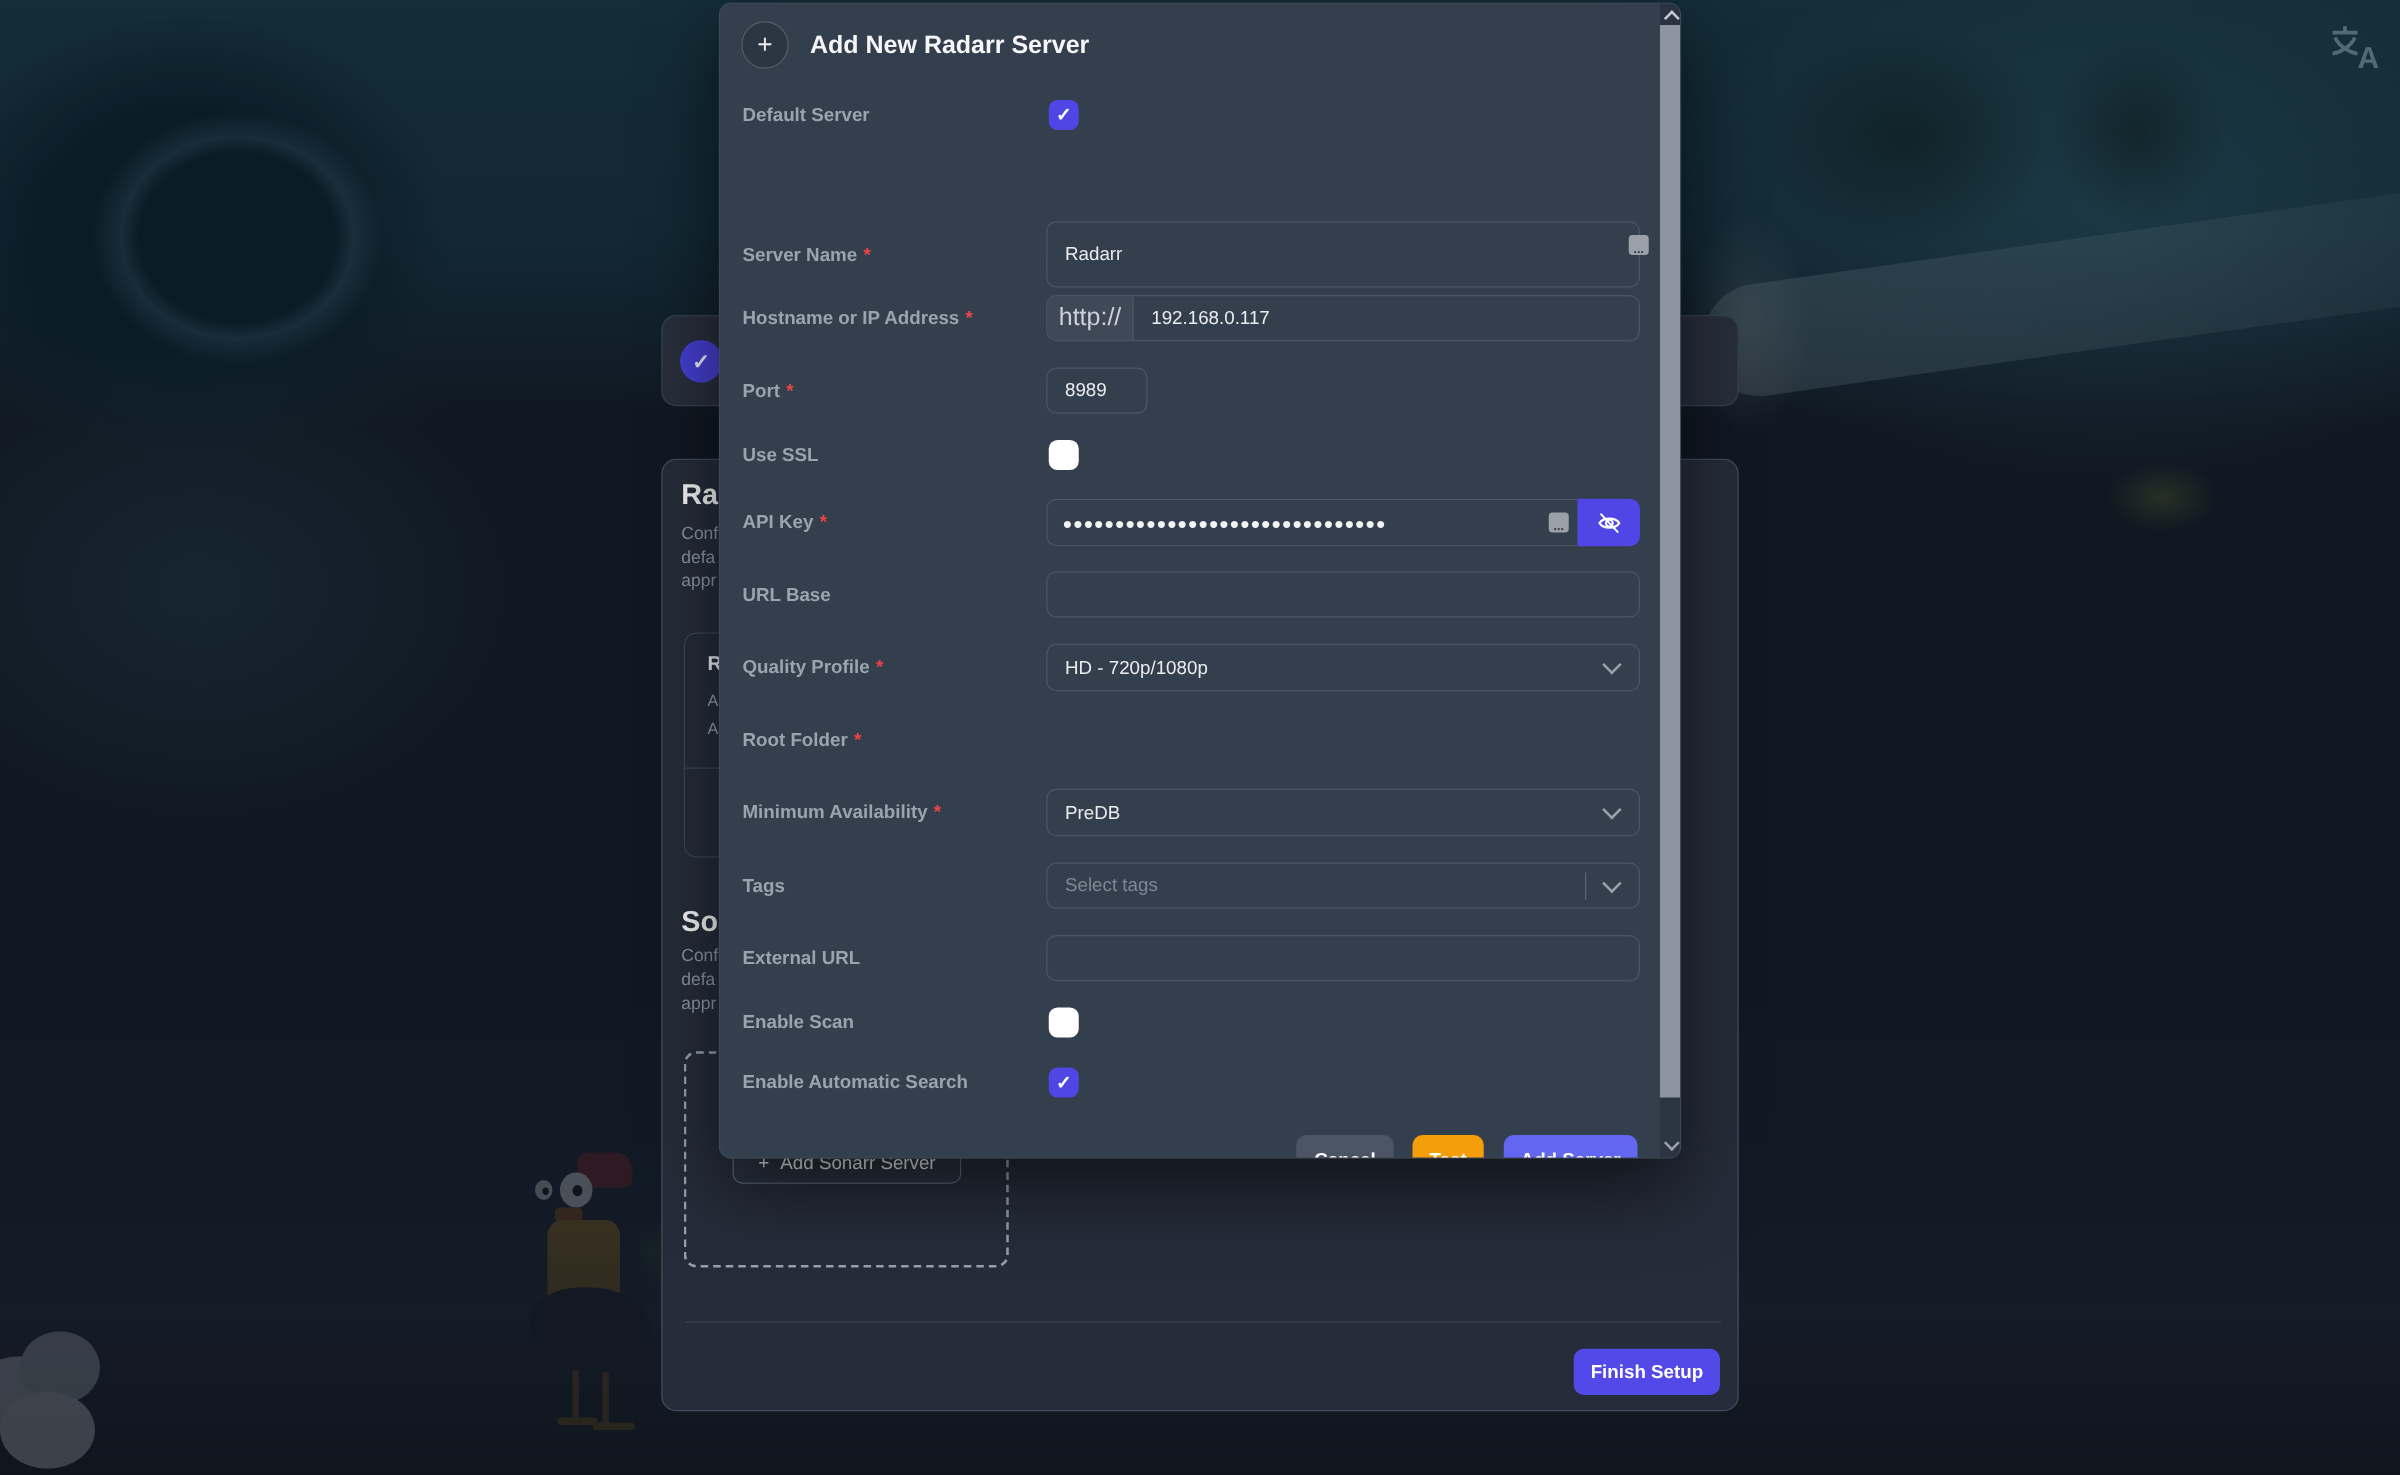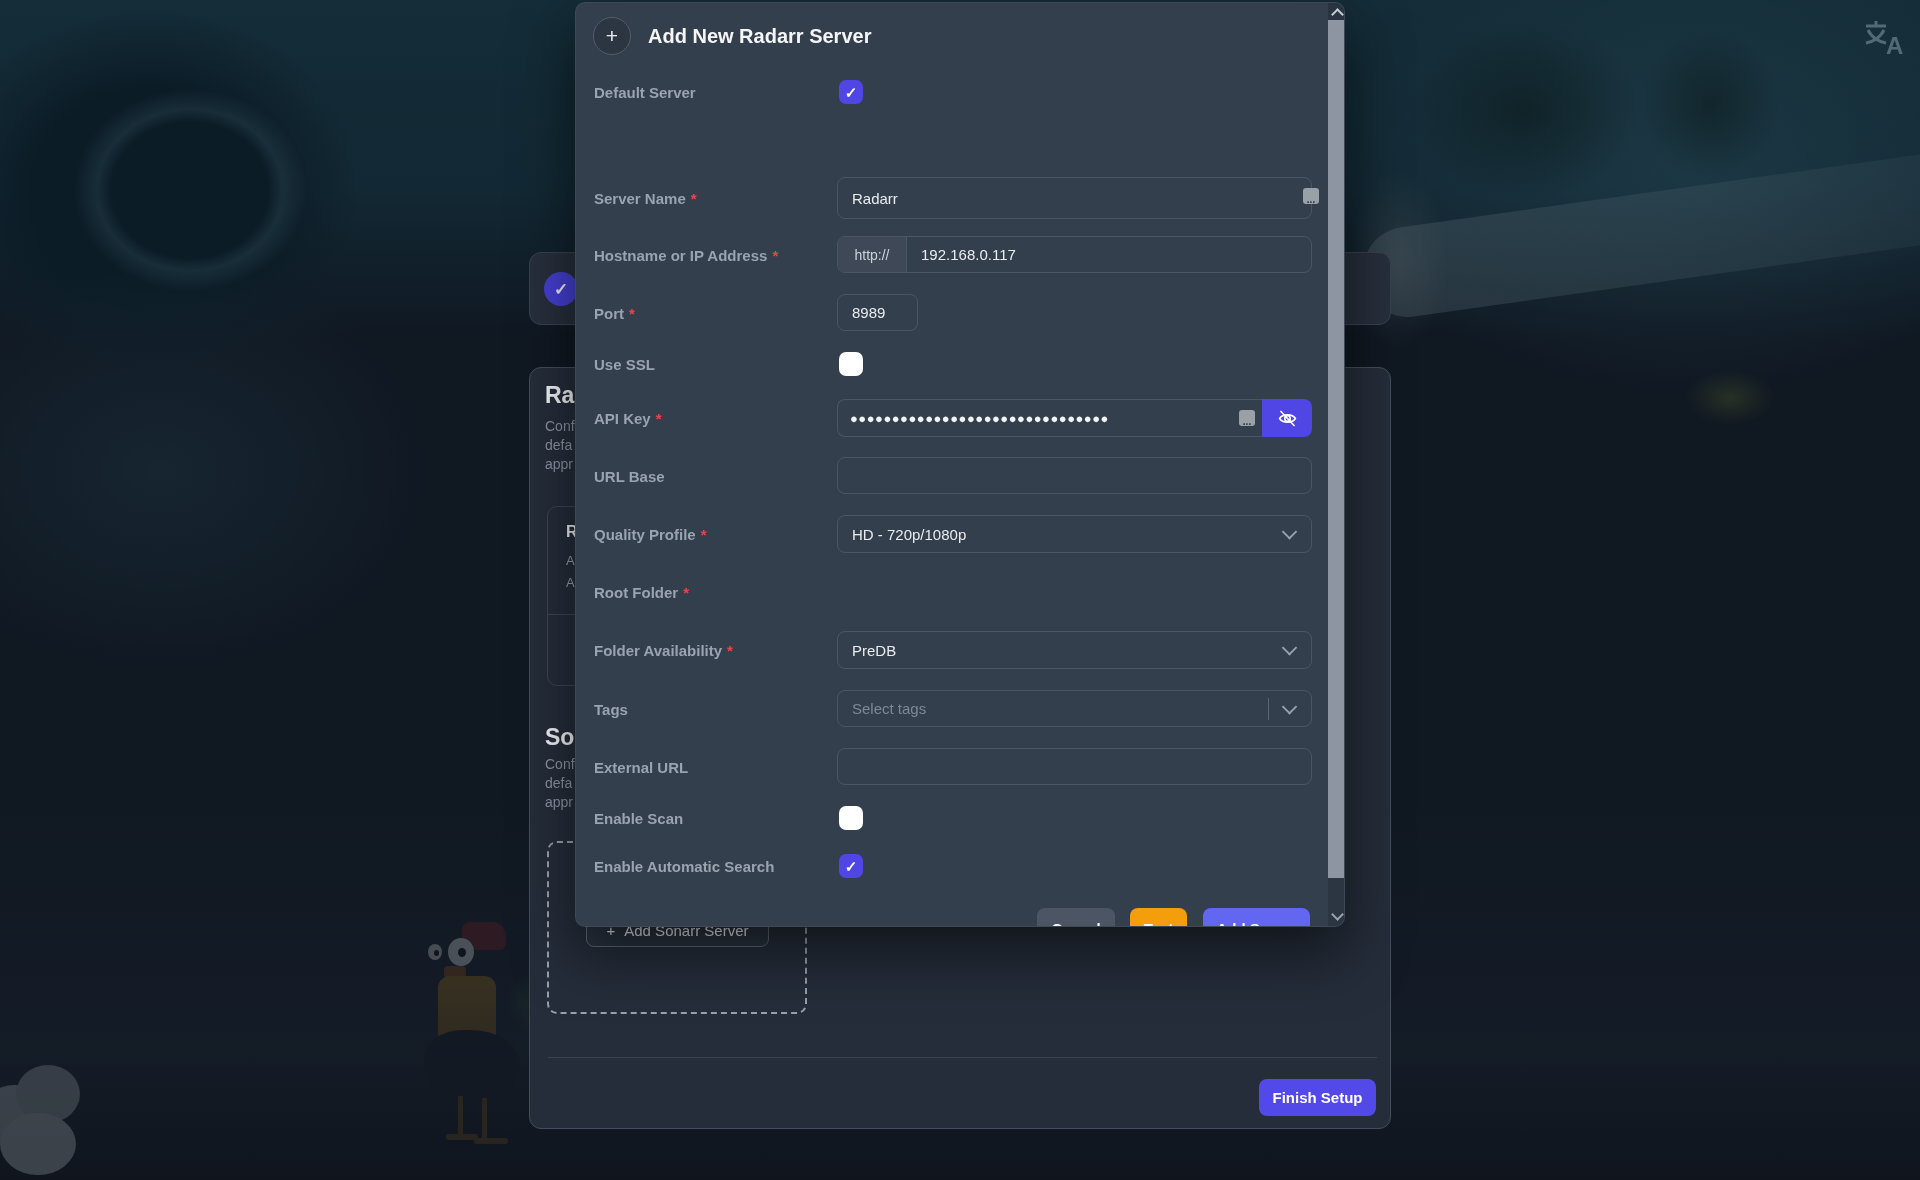--- a/index.html
+++ b/index.html
@@ -62,21 +62,21 @@
 
   .inp,.sel{position:absolute;left:243px;top:0;width:475px;height:100%;background:transparent;
             border:1px solid #4c5564;border-radius:8px;color:#e9ecef;font-size:15px;
             font-family:"Liberation Sans",sans-serif;padding:0 14px;box-sizing:border-box;outline:none;}
   .sel{display:flex;align-items:center;cursor:pointer;}
   .chev{position:absolute;right:16px;top:50%;width:9px;height:9px;
         border-right:2px solid #98a1ae;border-bottom:2px solid #98a1ae;
         transform:translateY(-70%) rotate(45deg);}
   .group{position:absolute;left:243px;top:0;width:475px;height:100%;border:1px solid #4c5564;
          border-radius:8px;box-sizing:border-box;display:flex;overflow:hidden;}
-  .prefix{width:68px;background:#3e4857;border-right:1px solid #4c5564;color:#ccd2da;font-size:14px;
+  .prefix{width:68px;background:#3e4857;border-right:1px solid #4c5564;color:#ccd2da;font-size:20px;
           display:flex;align-items:center;justify-content:center;flex:0 0 auto;}
   .group input{flex:1;background:transparent;border:none;outline:none;color:#e9ecef;font-size:15px;
                padding:0 14px;font-family:"Liberation Sans",sans-serif;}
   .autofill{position:absolute;width:16px;height:16px;border-radius:3px;background:#9aa0a8;
             display:flex;align-items:flex-end;justify-content:center;color:#2f343c;
             font-size:10px;line-height:9px;font-weight:bold;}
   .apikey-field{position:absolute;left:243px;top:0;width:425px;height:100%;border:1px solid #4c5564;
                 border-right:none;border-radius:8px 0 0 8px;box-sizing:border-box;display:flex;align-items:center;
                 padding:0 12px;color:#f2f4f6;font-size:13px;letter-spacing:.5px;overflow:hidden;white-space:nowrap;}
   .eye-btn{position:absolute;left:668px;top:0;width:50px;height:100%;background:#4f46e5;
@@ -193,21 +193,21 @@
     </div>
 
     <div class="mrow" style="top:77px;height:24px;">
       <span class="lbl">Default Server</span>
       <span class="cb on" role="checkbox" aria-checked="true">
           <span class="tick">✓</span>
         </span>
     </div>
 
 
-    <div class="mrow" style="top:174px;height:42px;">
+    <div class="mrow" style="top:174px;height:53px;">
       <span class="lbl"><span>Server Name</span><span class="req">*</span></span>
       <input class="inp" value="Radarr" style="">
       <span class="autofill" style="left:709px;top:11px;">...</span>
     </div>
 
     <div class="mrow" style="top:233px;height:37px;">
       <span class="lbl"><span>Hostname or IP Address</span><span class="req">*</span></span>
       <div class="group">
         <div class="prefix">http://</div>
         <input value="192.168.0.117" style="">
@@ -248,21 +248,21 @@
         <span>HD - 720p/1080p</span>
         <span class="chev"></span>
       </div>
     </div>
 
     <div class="mrow" style="top:570px;height:38px;">
       <span class="lbl"><span>Root Folder</span><span class="req">*</span></span>
     </div>
 
     <div class="mrow" style="top:628px;height:38px;">
-      <span class="lbl"><span>Folder Availability</span><span class="req">*</span></span>
+      <span class="lbl"><span>Minimum Availability</span><span class="req">*</span></span>
       <div class="sel">
         <span>PreDB</span>
         <span class="chev"></span>
       </div>
     </div>
 
     <div class="mrow" style="top:687px;height:37px;">
       <span class="lbl">Tags</span>
       <div class="sel">
         <span class="placeholder">Select tags</span>

